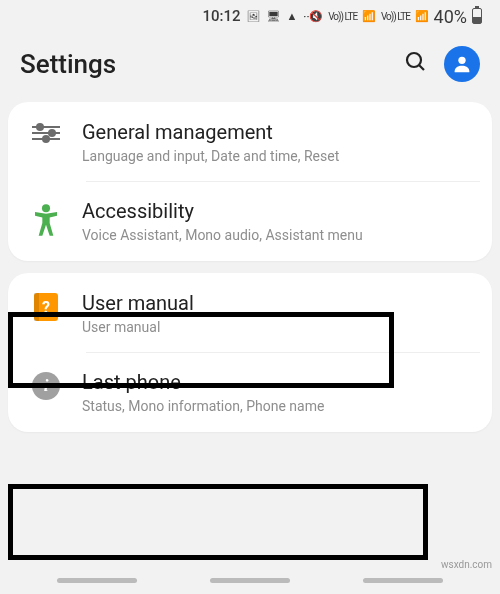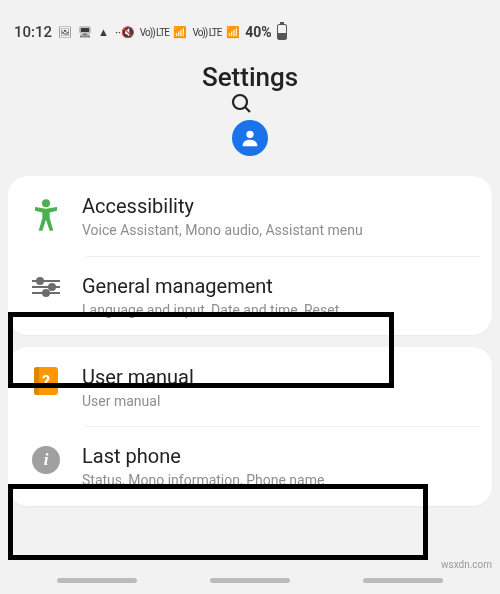--- a/index.html
+++ b/index.html
@@ -8,44 +8,42 @@
       height: 594px;
       background: #f2f2f2;
       font-family: -apple-system, BlinkMacSystemFont, "Segoe UI", Roboto, sans-serif;
       position: relative;
       overflow: hidden;
     }
     
     
     .status-bar {
       display: flex;
-      justify-content: flex-start;
+      justify-content: flex-end;
       align-items: center;
       padding: 6px 18px 2px 14px;
       font-size: 14px;
       color: #3a3a3a;
       height: 28px;
-      margin-top: 16px;
     }
     .status-left { display: flex; align-items: center; gap: 6px; font-weight: 500; }
     .status-left .time { font-size: 15px; }
     .status-left .si { font-size: 11px; }
     .status-right { display: flex; align-items: center; gap: 5px; font-size: 11px; }
     .status-right .sig { font-size: 10px; letter-spacing: -1px; }
-    .status-right .pct { font-size: 14px; font-weight: bold; }
+    .status-right .pct { font-size: 18px; }
     .battery { display:inline-block; width: 10px; height: 16px; border: 1px solid #555; border-radius: 2px; position: relative; }
     .battery::after { content:''; position:absolute; top:-3px; left:2px; width:4px; height:2px; background:#555; }
     .battery .fill { position:absolute; bottom:0; left:0; right:0; height:40%; background:#555; }
     
     
     .header {
       display: flex;
       align-items: center;
       padding: 18px 20px 16px 20px;
-      flex-direction: column;
     }
     .header-title {
       font-size: 26px;
       font-weight: 500;
       color: #222;
       flex: 1;
     }
     .search-icon { margin-right: 16px; }
     .search-icon svg { width: 24px; height: 24px; }
     .avatar {
@@ -190,49 +188,49 @@
     <svg viewBox="0 0 24 24">
         <circle cx="12" cy="8" r="4"></circle>
         <path d="M4 20c0-4 4-6 8-6s8 2 8 6v1H4z"></path>
       </svg>
   </span>
 </div>
 
 <div class="card">
   <div class="item">
     <div class="item-icon">
-      <svg class="ic-access" viewBox="0 0 24 24" fill="#4caf50">
-          <circle cx="12" cy="4" r="2.2"></circle>
-          <path d="M12 7l-6-1v2l4 1v3l-2 7h2l2-6 2 6h2l-2-7v-3l4-1V6z"></path>
-        </svg>
-    </div>
-    <div class="item-text">
-      <div class="item-title">Accessibility</div>
-      <div class="item-sub">Voice Assistant, Mono audio, Assistant menu</div>
-    </div>
-  </div>
-  <div class="item">
-    <div class="item-icon">
       <div class="ic-general">
         <div class="bar">
             <span class="dot" style="left:4px"></span>
           </div>
         <div class="bar">
             <span class="dot" style="right:4px"></span>
           </div>
         <div class="bar">
             <span class="dot" style="left:10px"></span>
           </div>
       </div>
     </div>
     <div class="item-text">
       <div class="item-title">General management</div>
       <div class="item-sub">Language and input, Date and time, Reset</div>
     </div>
   </div>
+  <div class="item">
+    <div class="item-icon">
+      <svg class="ic-access" viewBox="0 0 24 24" fill="#4caf50">
+          <circle cx="12" cy="4" r="2.2"></circle>
+          <path d="M12 7l-6-1v2l4 1v3l-2 7h2l2-6 2 6h2l-2-7v-3l4-1V6z"></path>
+        </svg>
+    </div>
+    <div class="item-text">
+      <div class="item-title">Accessibility</div>
+      <div class="item-sub">Voice Assistant, Mono audio, Assistant menu</div>
+    </div>
+  </div>
 </div>
 
 <div class="card">
   <div class="item">
     <div class="item-icon">
       <div class="ic-manual">?</div>
     </div>
     <div class="item-text">
       <div class="item-title">User manual</div>
       <div class="item-sub">User manual</div>

